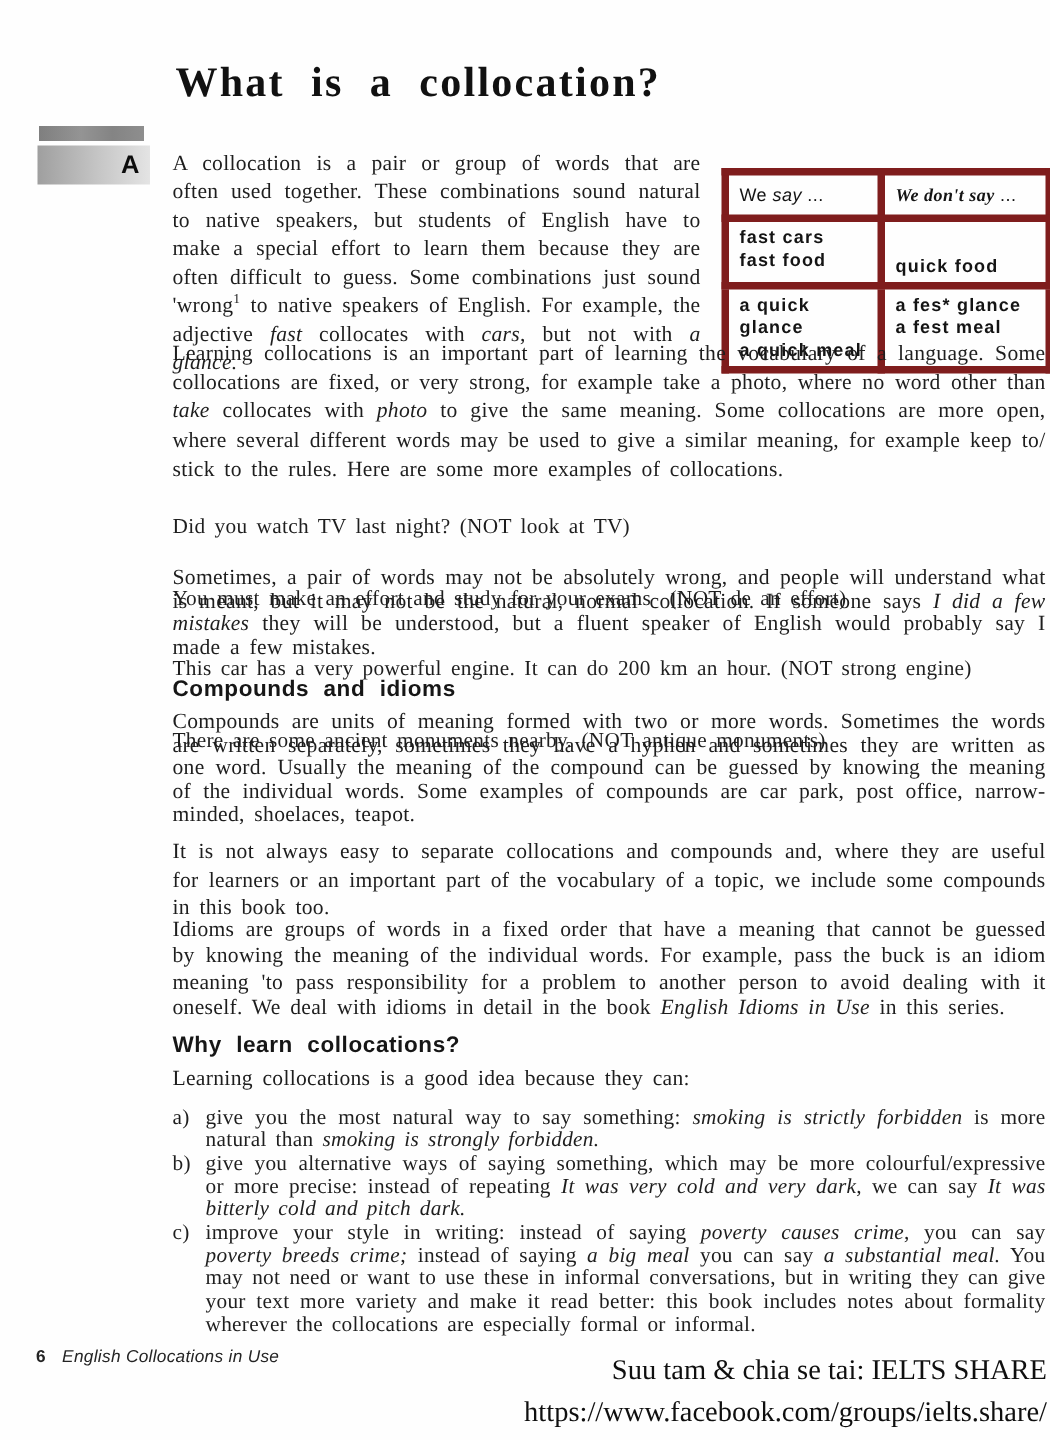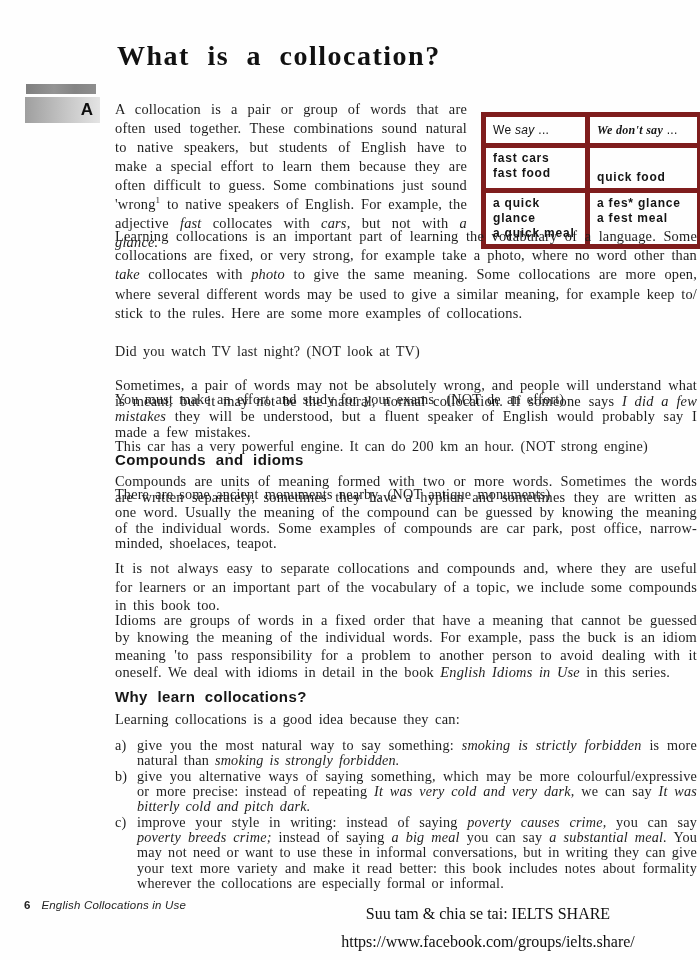--- a/index.html
+++ b/index.html
@@ -78,22 +78,22 @@
   .say-table .r2 td{height:30px;}
   .say-table td.vbottom{vertical-align:bottom;}
   .say-table{border-bottom:2px solid #2d2d2d;}
   .footer-left{
     position:absolute;left:24px;top:899px;display:flex;align-items:baseline;gap:11px;
     font-family:"Liberation Sans",sans-serif;font-size:11.5px;color:#242424;
   }
   .page-num{font-weight:bold;}
   .book-title{font-style:italic;letter-spacing:0.2px;}
   .watermark{
-    position:absolute;left:278px;top:900px;width:420px;text-align:center;
-    font-family:"Liberation Serif",serif;font-size:16px;line-height:27.5px;color:#0f0f0f;
+    position:absolute;left:278px;top:900px;width:420px;text-align:right;
+    font-family:"Liberation Serif",serif;font-size:19px;line-height:27.5px;color:#0f0f0f;
   }
 </style>
 </head>
 <body>
 
 <div class="page">
 
   <h1 class="title">What is a collocation?</h1>
 
   <div class="bar1"></div>

